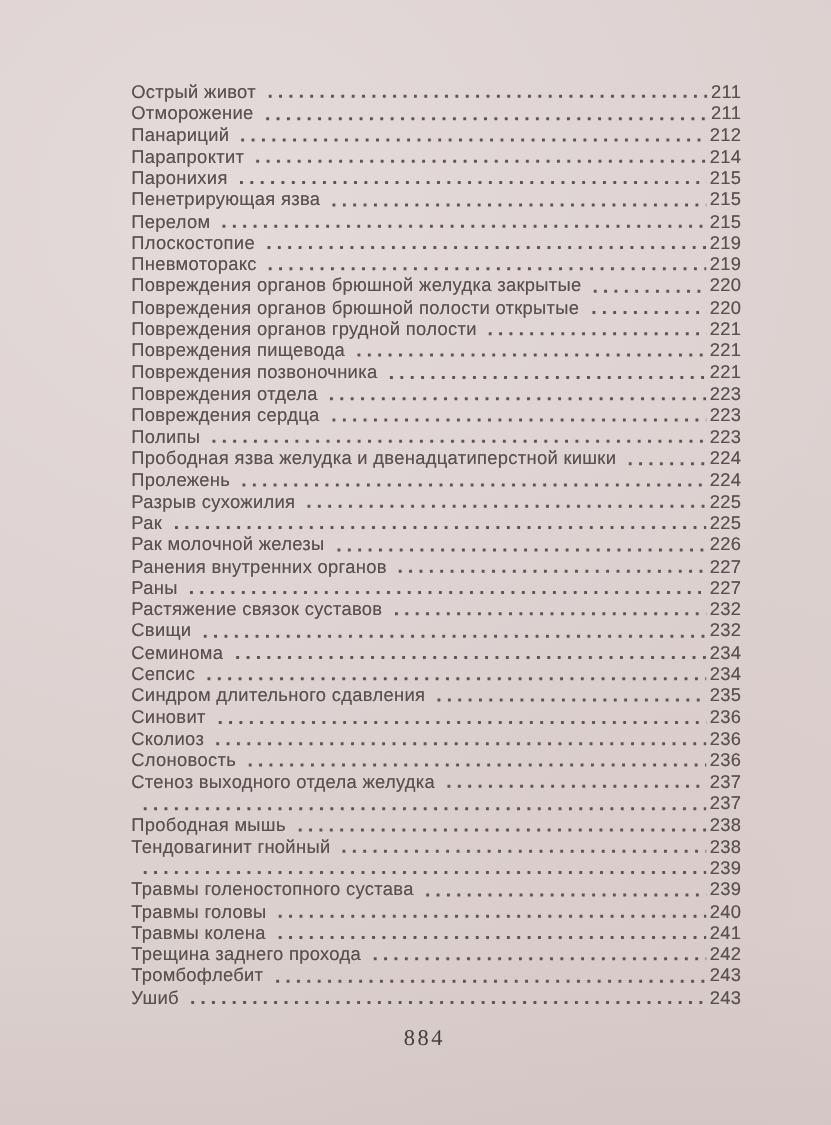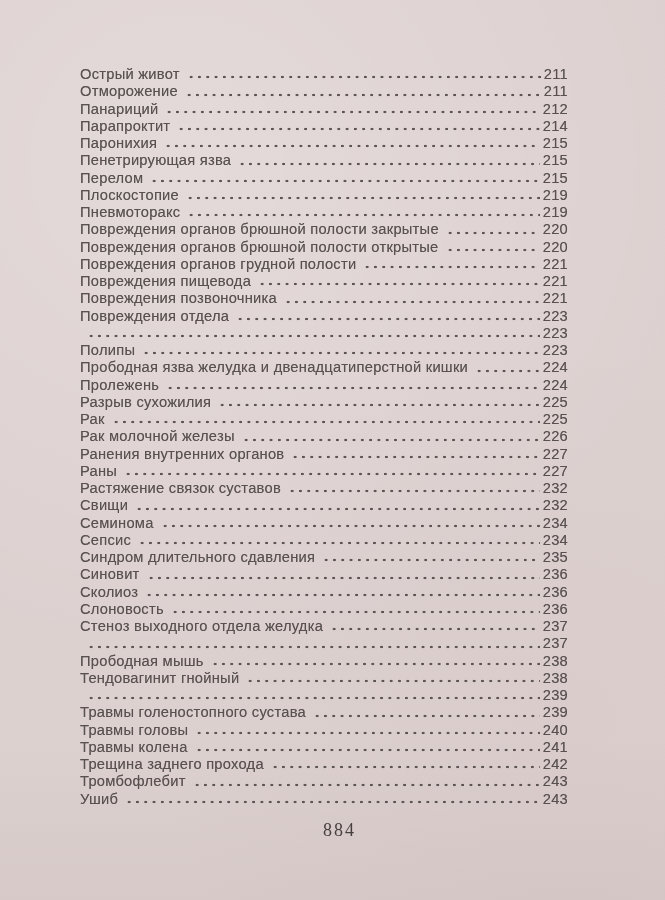--- a/index.html
+++ b/index.html
@@ -12,21 +12,21 @@
     background:
       radial-gradient(130% 90% at 28% 18%, rgba(255,255,255,0.20), rgba(255,255,255,0) 62%),
       radial-gradient(90% 60% at 85% 80%, rgba(150,120,120,0.06), rgba(150,120,120,0) 70%),
       linear-gradient(to bottom, rgba(120,95,95,0) 82%, rgba(120,95,95,0.07)),
       #ddd1d0;
     font-family: "Liberation Sans", "DejaVu Sans", sans-serif;
   }
 
   .toc {
     position: absolute;
-    left: 80px;
+    left: 105px;
     top: 66px;
     width: 488px;
   }
 
   .toc-row {
     display: flex;
     align-items: baseline;
     height: 17.25px;
     font-size: 14.7px;
     line-height: 17.25px;
@@ -117,21 +117,21 @@
     <span class="toc-page">219</span>
   </div>
 
   <div class="toc-row">
     <span class="toc-label">Пневмоторакс</span>
     <span class="toc-leader"></span>
     <span class="toc-page">219</span>
   </div>
 
   <div class="toc-row">
-    <span class="toc-label">Повреждения органов брюшной полости закрытые</span>
+    <span class="toc-label">Повреждения органов брюшной желудка закрытые</span>
     <span class="toc-leader"></span>
     <span class="toc-page">220</span>
   </div>
 
   <div class="toc-row">
     <span class="toc-label">Повреждения органов брюшной полости открытые</span>
     <span class="toc-leader"></span>
     <span class="toc-page">220</span>
   </div>
 
@@ -153,20 +153,21 @@
     <span class="toc-page">221</span>
   </div>
 
   <div class="toc-row">
     <span class="toc-label">Повреждения отдела</span>
     <span class="toc-leader"></span>
     <span class="toc-page">223</span>
   </div>
 
   <div class="toc-row">
+    <span class="toc-label">Повреждения сердца</span>
     <span class="toc-leader"></span>
     <span class="toc-page">223</span>
   </div>
 
   <div class="toc-row">
     <span class="toc-label">Полипы</span>
     <span class="toc-leader"></span>
     <span class="toc-page">223</span>
   </div>
 

